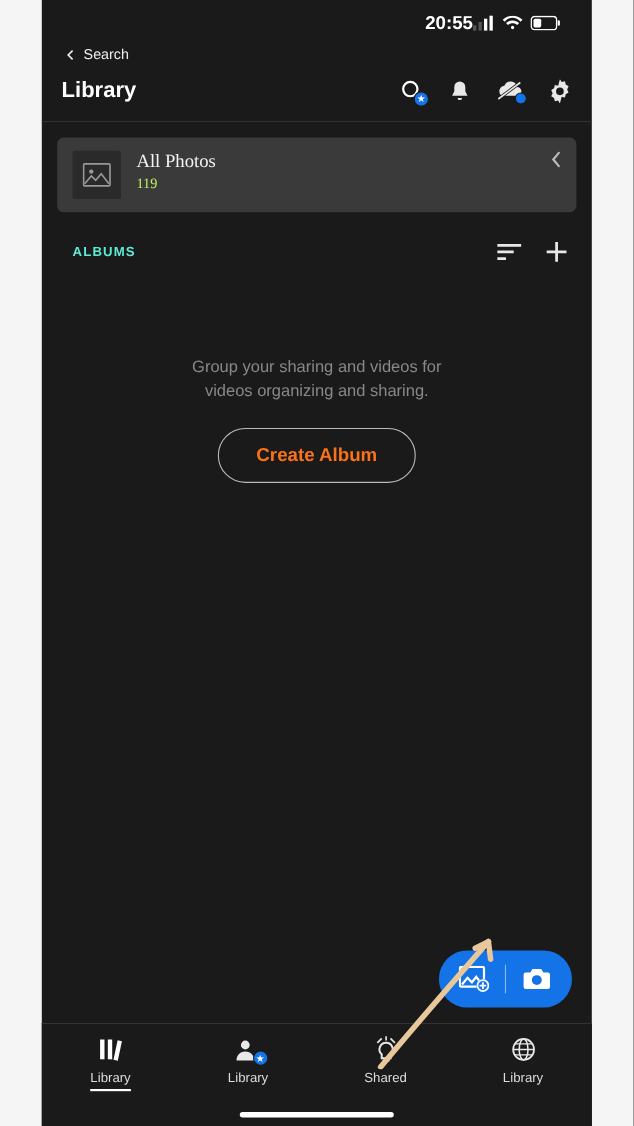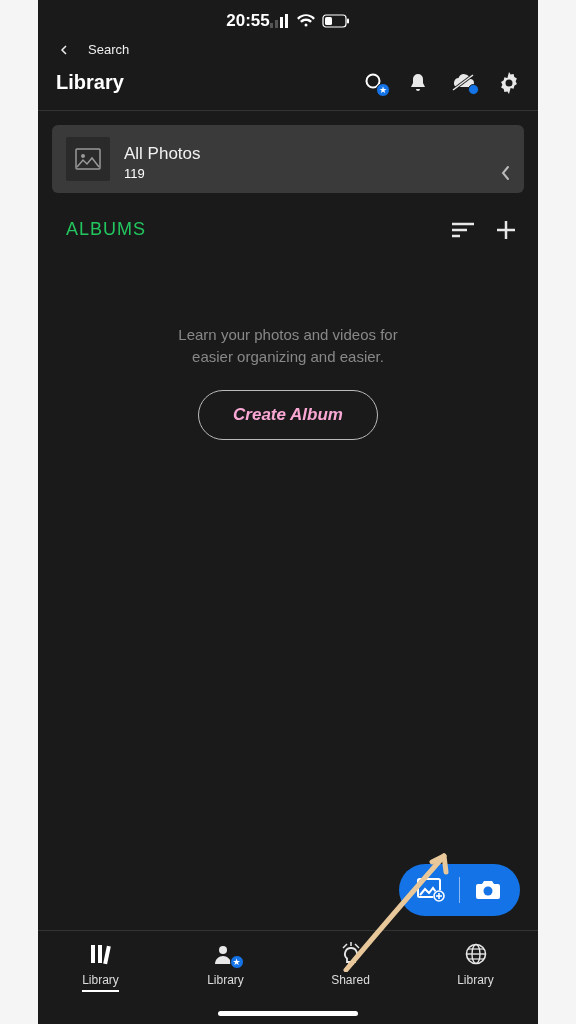--- a/index.html
+++ b/index.html
@@ -20,30 +20,30 @@
     background: #1a1a1a;
     color: #fff;
     display: flex;
     flex-direction: column;
   }
   
   .statusbar {
     height: 42px;
     display: flex;
     align-items: center;
-    justify-content: center;
+    justify-content: flex-end;
     padding: 0 28px 0 28px;
     font-size: 17px;
     font-weight: 600;
   }
   .statusbar .right { display: flex; align-items: center; gap: 6px; }
   .backline {
     display: flex;
     align-items: center;
-    gap: 20px;
+    gap: 8px;
     padding: 0 0 8px 22px;
     font-size: 13px;
     color: #eee;
   }
   
   .header {
     display: flex;
     align-items: center;
     justify-content: space-between;
     padding: 6px 18px 16px 18px;
@@ -62,59 +62,59 @@
     width: 14px; height: 14px; border-radius: 50%;
     background: #1473e6; display:flex; align-items:center; justify-content:center;
     font-size: 9px; color:#fff; border:1.5px solid #1a1a1a;
   }
   
   .allphotos {
     margin: 14px 14px 0 14px;
     background: #3a3a3a;
     border-radius: 6px;
     display: flex;
-    align-items: flex-end;
+    align-items: flex-start;
     padding: 12px 14px;
     gap: 14px;
+    font-family: Liberation Serif, serif;
   }
   .thumb {
     width: 44px; height: 44px; background: #2a2a2a;
     display:flex; align-items:center; justify-content:center;
     border-radius: 2px;
   }
   .allphotos .txt { flex:1; }
   .allphotos .ttl { font-size: 17px; font-weight: 500; color:#f2f2f2; }
-  .allphotos .cnt { font-size: 13px; color:#ffffff; margin-top:2px;}
+  .allphotos .cnt { font-size: 13px; color:#bef264; margin-top:2px;}
   
   .albumshdr {
     display:flex; align-items:center; justify-content:space-between;
     padding: 26px 22px 0 28px;
   }
-  .albumshdr .lbl { font-size: 18px; font-weight: 400; letter-spacing: 1px; color:#22c55e;}
+  .albumshdr .lbl { font-size: 12px; font-weight: 700; letter-spacing: 1px; color:#5eead4;}
   .albumshdr .acts { display:flex; gap:22px; align-items:center;}
   
   .empty {
     text-align:center;
     padding: 84px 40px 0 40px;
     color:#888;
     font-size:15px;
     line-height:1.45;
   }
   .createbtn {
     margin: 22px auto 0 auto;
     border: 1.5px solid #bbb;
-    color:#f9a8d4;
+    color:#f97316;
     background: transparent;
     border-radius: 28px;
     padding: 14px 34px;
     font-size: 17px;
     font-weight: 600;
     display:block;
     cursor:pointer;
-    font-style:italic;
   }
   
   .fab {
     position:absolute;
     right: 18px;
     bottom: 108px;
     background:#1473e6;
     border-radius: 30px;
     height: 52px;
     display:flex;
@@ -271,22 +271,22 @@
           <svg width="20" height="20" viewBox="0 0 20 20">
               <line x1="10" y1="1" x2="10" y2="19" stroke="#e8e8e8" stroke-width="2.5"></line>
               <line x1="1" y1="10" x2="19" y2="10" stroke="#e8e8e8" stroke-width="2.5"></line>
             </svg>
         </span>
       </span>
     </span>
   </div>
 
   <div class="empty">
-    <div>Learn your photos and videos for</div>
-    <div>easier organizing and easier.</div>
+    <div>Group your sharing and videos for</div>
+    <div>videos organizing and sharing.</div>
     <button class="createbtn">Create Album</button>
   </div>
 
   <div class="fab">
     <span>
       <span>
         <svg width="28" height="24" viewBox="0 0 28 24">
             <rect x="1" y="1" width="22" height="18" rx="1.5" fill="none" stroke="#fff" stroke-width="2"></rect>
             <path d="M3 17l5-6 4 4 4-5 5 7" fill="none" stroke="#fff" stroke-width="2"></path>
             <circle cx="22" cy="18" r="6" fill="#1473e6"></circle>

